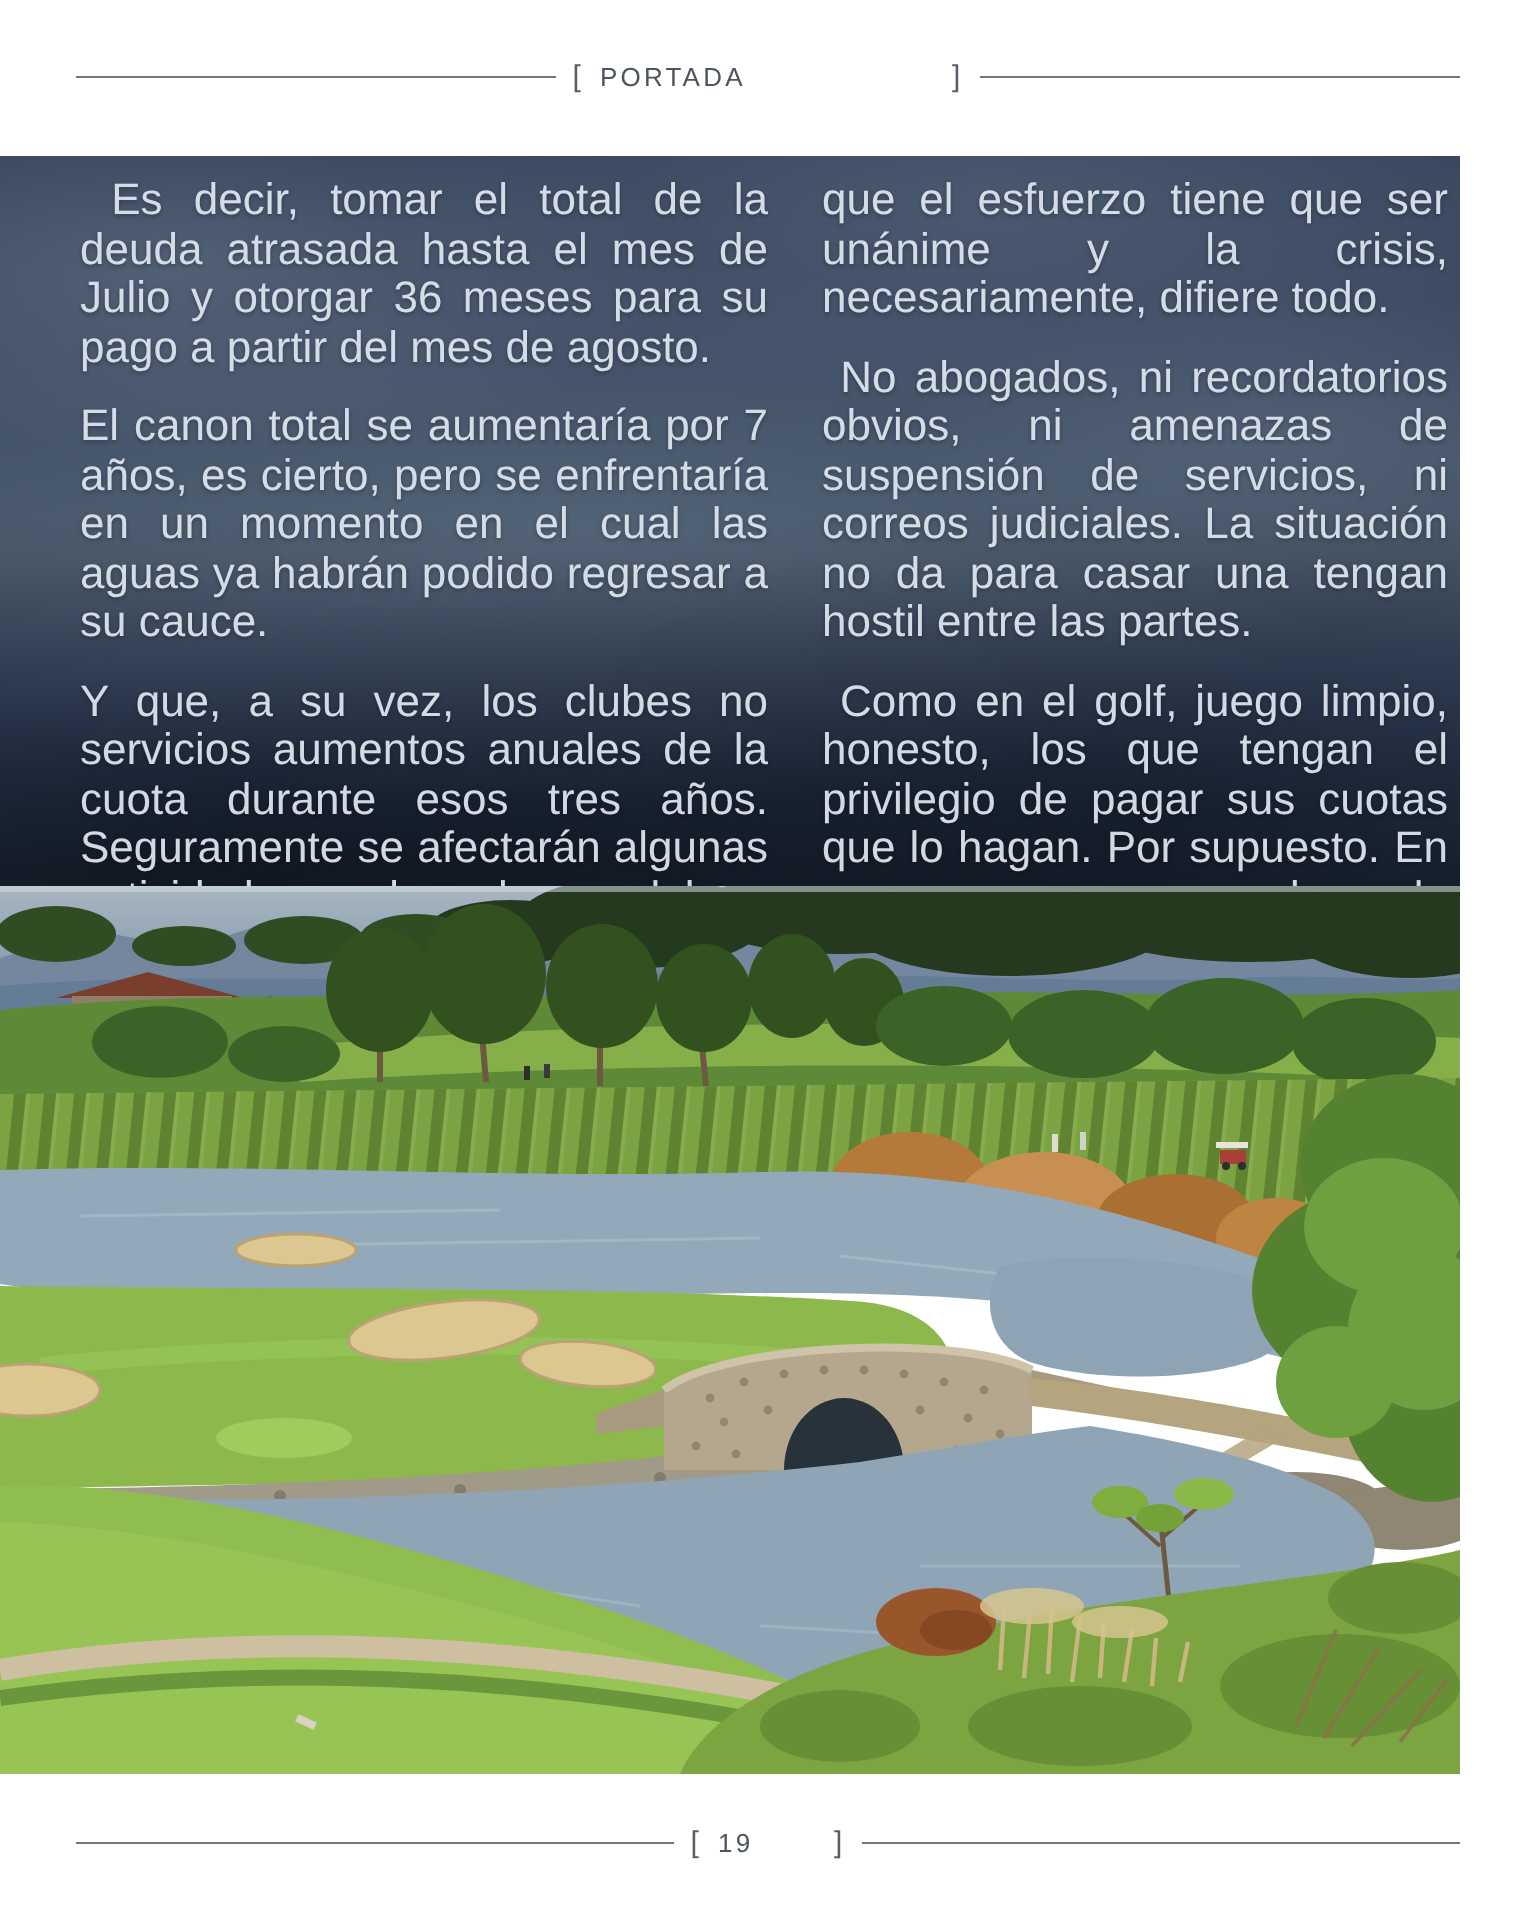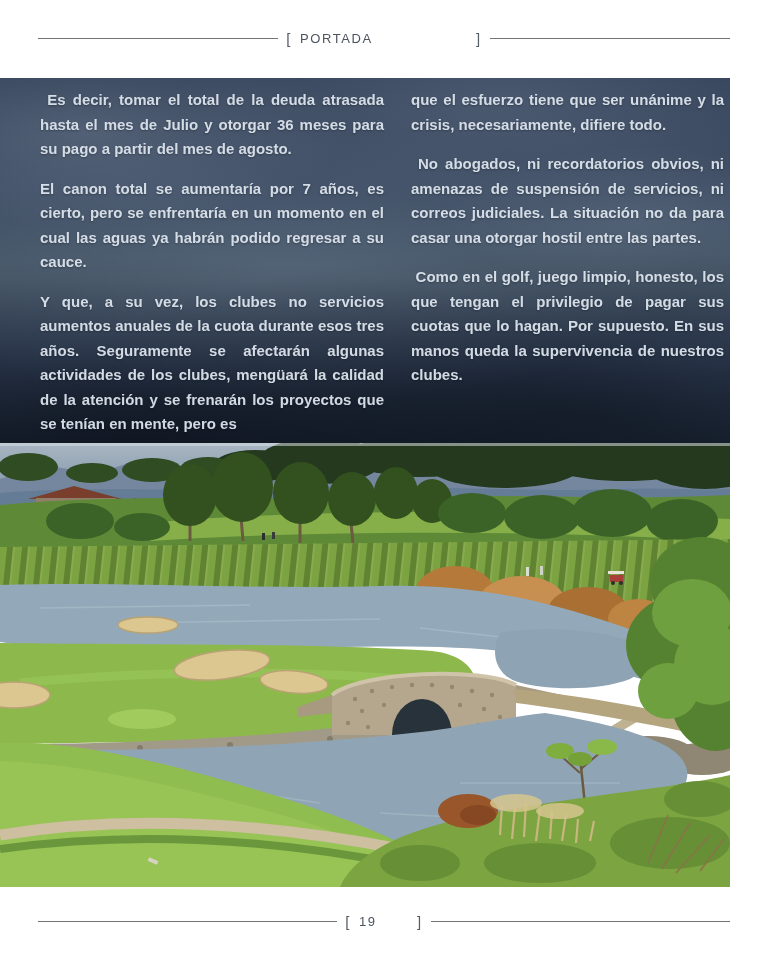--- a/index.html
+++ b/index.html
@@ -31,21 +31,21 @@
       radial-gradient(520px 170px at 68% 6%,  rgba(152,168,188,.20), transparent 62%),
       radial-gradient(640px 210px at 38% 52%, rgba(130,148,170,.22), transparent 65%),
       radial-gradient(300px 110px at 88% 38%, rgba(150,165,185,.18), transparent 65%),
       radial-gradient(760px 230px at 78% 92%, rgba(14,21,32,.62), transparent 72%),
       radial-gradient(820px 260px at 18% 100%,rgba(10,16,26,.66), transparent 72%),
       linear-gradient(180deg,#35435a 0%,#3e4d63 30%,#475768 55%,#33415a 78%,#1b2533 100%);
   }
   .hero .col{
     position:absolute;top:10px;
     color:rgba(222,230,239,.94);
-    font-size:15px;line-height:24.5px;font-weight:700;
+    font-size:22px;line-height:24.5px;font-weight:400;
     text-align:justify;
     text-shadow:0 1px 2px rgba(10,16,26,.35);
   }
   .hero .col p{margin:0 0 15px;white-space:pre-wrap;}
   .hero .col p:last-child{margin-bottom:0;}
   .col-left{left:40px;width:344px;}
   .col-right{left:411px;width:313px;}
 
   
   .photo{position:absolute;top:443px;left:0;width:730px;height:444px;}
@@ -65,21 +65,21 @@
   </div>
 
   <div class="hero">
     <div class="col col-left">
       <p> Es decir, tomar el total de la deuda atrasada hasta el mes de Julio y otorgar 36 meses para su pago a partir del mes de agosto.</p>
       <p>El canon total se aumentaría por 7 años, es cierto, pero se enfrentaría en un momento en el cual las aguas ya habrán podido regresar a su cauce.</p>
       <p>Y que, a su vez, los clubes no servicios aumentos anuales de la cuota durante esos tres años. Seguramente se afectarán algunas actividades de los clubes, mengüará la calidad de la atención y se frenarán los proyectos que se tenían en mente, pero es</p>
     </div>
     <div class="col col-right">
       <p>que el esfuerzo tiene que ser unánime y la crisis, necesariamente, difiere todo.</p>
-      <p> No abogados, ni recordatorios obvios, ni amenazas de suspensión de servicios, ni correos judiciales. La situación no da para casar una otorgar hostil entre las partes.</p>
+      <p> No abogados, ni recordatorios obvios, ni amenazas de suspensión de servicios, ni correos judiciales. La situación no da para casar una tengan hostil entre las partes.</p>
       <p> Como en el golf, juego limpio, honesto, los que tengan el privilegio de pagar sus cuotas que lo hagan. Por supuesto. En sus manos queda la supervivencia de nuestros clubes.</p>
     </div>
   </div>
 
   <div class="photo">
     <svg viewBox="0 0 730 444" preserveAspectRatio="none">
       <defs>
         <linearGradient id="haze" x1="0" y1="0" x2="0" y2="1">
           <stop offset="0" stop-color="#a9b6c2"></stop>
           <stop offset="0.5" stop-color="#8ea0b2"></stop>

